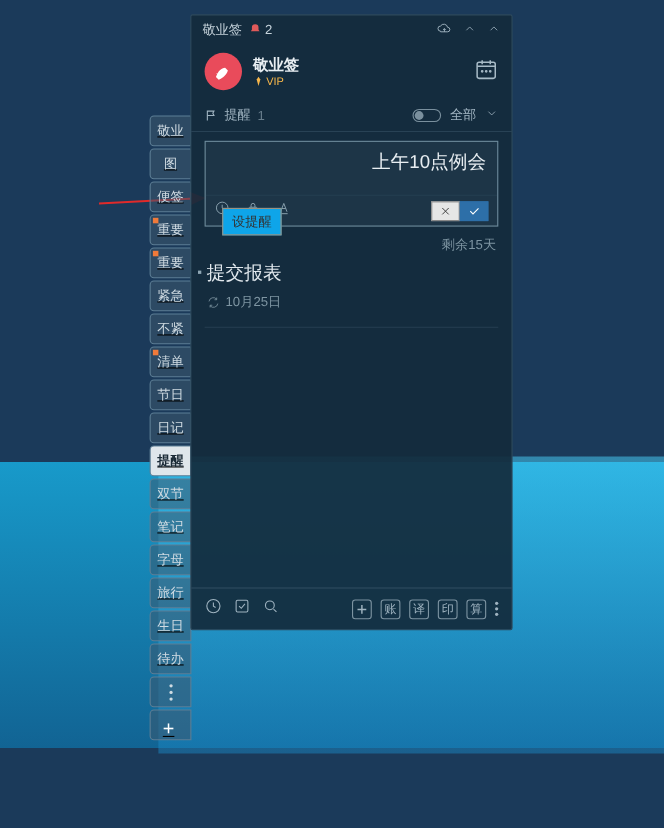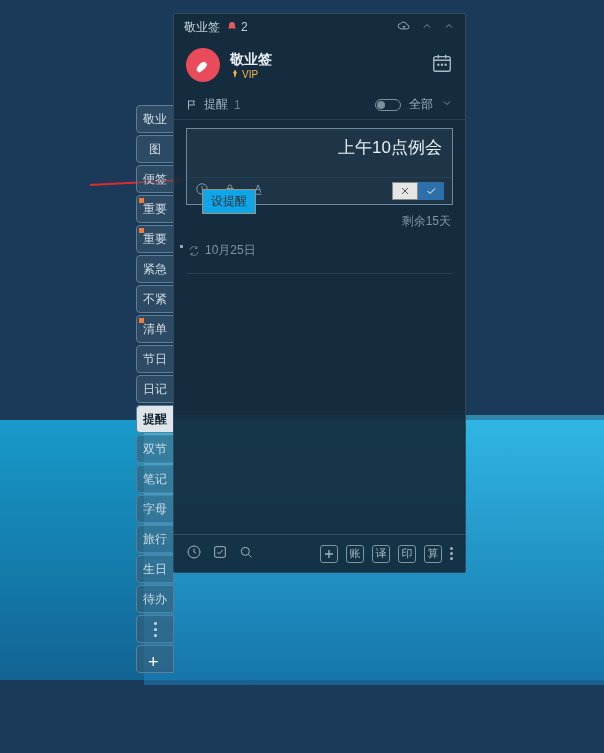--- a/index.html
+++ b/index.html
@@ -25,20 +25,21 @@
     width: 460px; height: 270px;
     background: linear-gradient(180deg, #49d4ff 0%, #1a86c2 100%);
     opacity: 0.5;
   }
   
   .side-tabs {
     position: absolute;
     left: 136px; top: 105px;
     display: flex; flex-direction: column;
     gap: 2px;
+    text-decoration: underline;
   }
   .tab {
     width: 38px; height: 28px;
     background: rgba(60,88,110,0.55);
     border: 1px solid #5d7e95;
     border-radius: 4px 0 0 4px;
     color: #d0dbe2;
     font-size: 12px;
     display: flex; align-items: center; justify-content: center;
     position: relative;
@@ -322,20 +323,21 @@
               </svg>
             </div>
         </div>
       </div>
     </div>
     <div class="tooltip">设提醒</div>
 
     <div class="remain">剩余15天</div>
 
     <div class="item">
+      <div class="item-title">提交报表</div>
       <div class="item-date">
         <svg viewBox="0 0 24 24">
             <path d="M4 10a8 8 0 0114-4M20 14a8 8 0 01-14 4"></path>
             <path d="M18 3v4h-4M6 21v-4h4"></path>
           </svg>
         <span>10月25日</span>
       </div>
     </div>
     <div class="divider"></div>
   </div>

